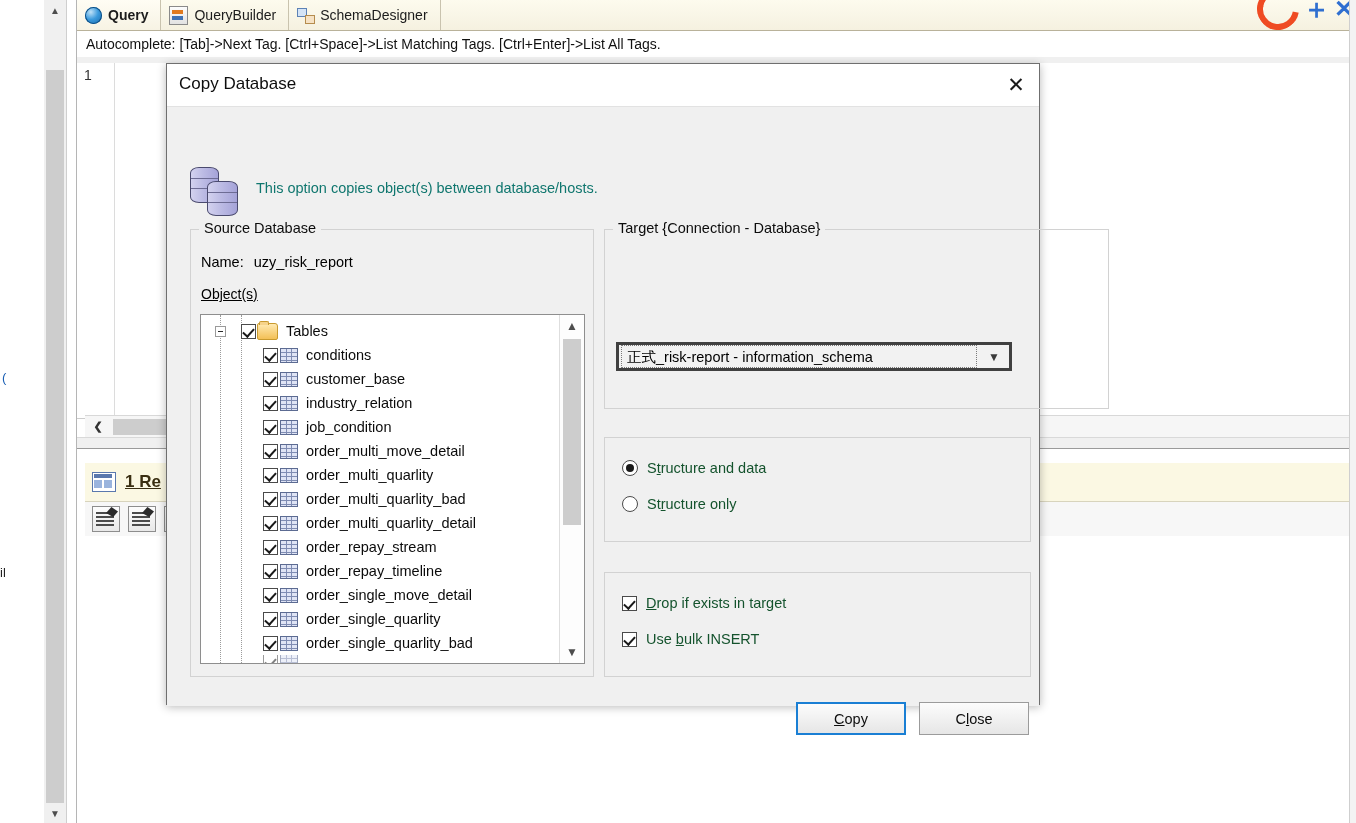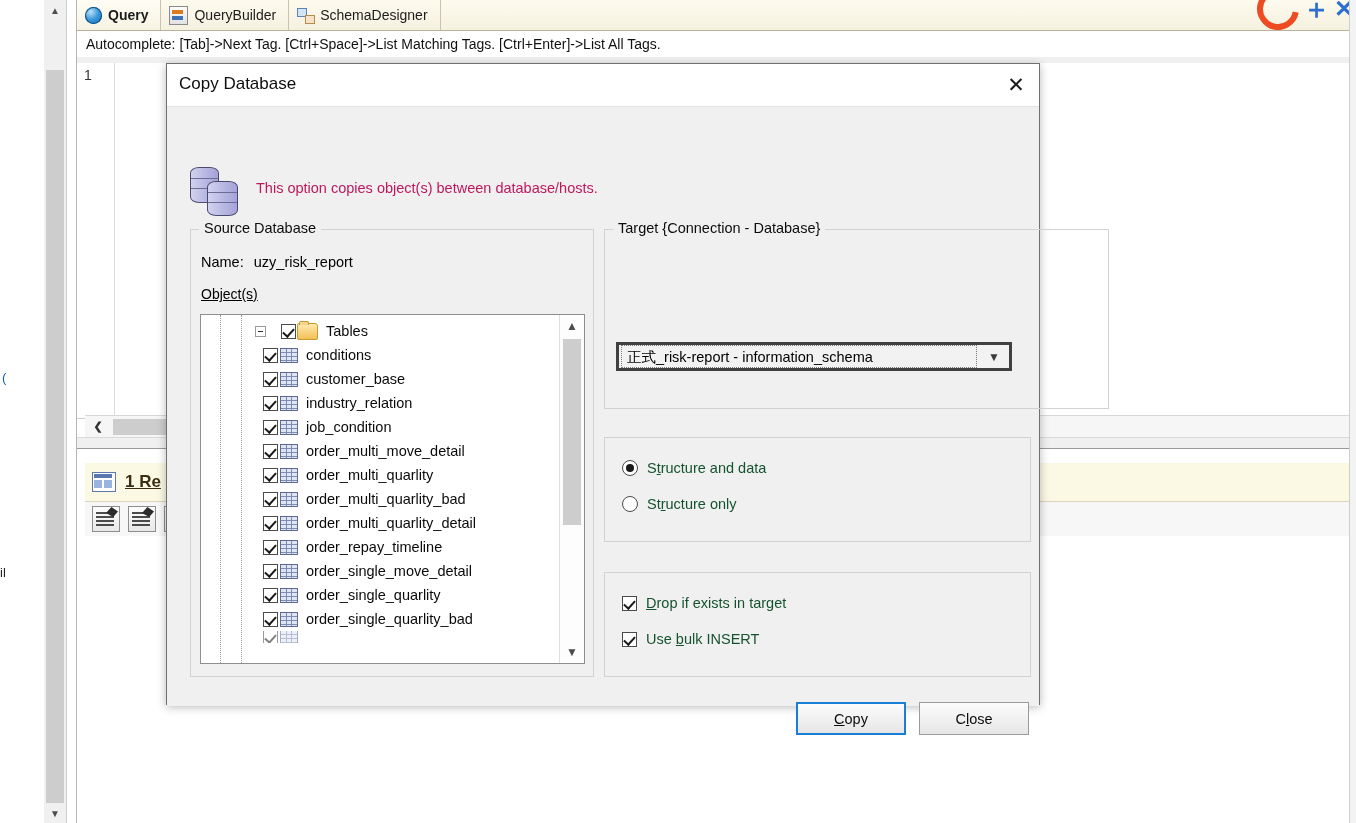--- a/index.html
+++ b/index.html
@@ -336,21 +336,21 @@
   .cyl.front { left: 19px; top: 16px; width: 29px; height: 33px; border-radius: 9px/6px; }
   .cyl .band {
     position: absolute; left: 0; right: 0; height: 1px;
     background: #6d6c94;
   }
 
   .dlg-desc {
     position: absolute;
     left: 89px; top: 73px;
     font-size: 14.5px;
-    color: #be185d;
+    color: #0f766e;
   }
 
   
   .group {
     position: absolute;
     border: 1px solid #d2d2d2;
     box-sizing: border-box;
   }
   .group-legend {
     position: absolute;
@@ -397,21 +397,21 @@
   }
   .tree-row {
     position: relative;
     height: 24px;
     display: flex;
     align-items: center;
     font-size: 14.5px;
     color: #0b0b0b;
     white-space: nowrap;
   }
-  .tree-row.root { padding-left: 22px; margin-left: 40px; }
+  .tree-row.root { padding-left: 22px; }
   .tree-row.child { padding-left: 62px; }
   .expander {
     position: absolute;
     left: 14px; top: 7px;
     width: 11px; height: 11px;
     border: 1px solid #9a9a9a;
     background: #ffffff;
     box-sizing: border-box;
   }
   .expander::before {
@@ -745,20 +745,25 @@
             <span class="tree-label">order_multi_quarlity_bad</span>
           </div>
           <div class="tree-row child">
             <span class="chk on"></span>
             <span class="tbl-ico"></span>
             <span class="tree-label">order_multi_quarlity_detail</span>
           </div>
           <div class="tree-row child">
             <span class="chk on"></span>
             <span class="tbl-ico"></span>
+            <span class="tree-label">order_repay_stream</span>
+          </div>
+          <div class="tree-row child">
+            <span class="chk on"></span>
+            <span class="tbl-ico"></span>
             <span class="tree-label">order_repay_timeline</span>
           </div>
           <div class="tree-row child">
             <span class="chk on"></span>
             <span class="tbl-ico"></span>
             <span class="tree-label">order_single_move_detail</span>
           </div>
           <div class="tree-row child">
             <span class="chk on"></span>
             <span class="tbl-ico"></span>

